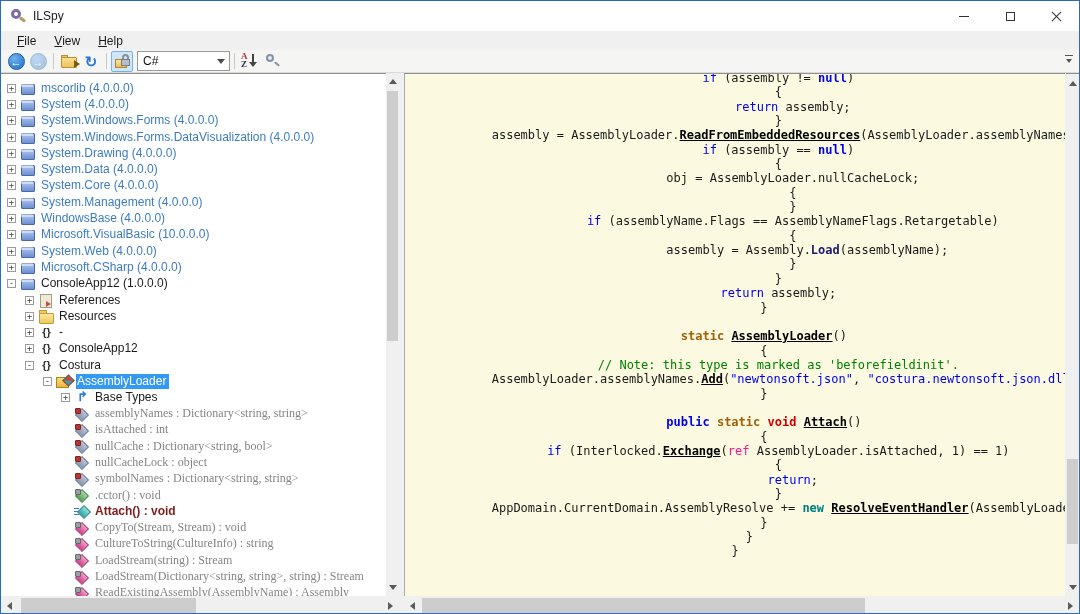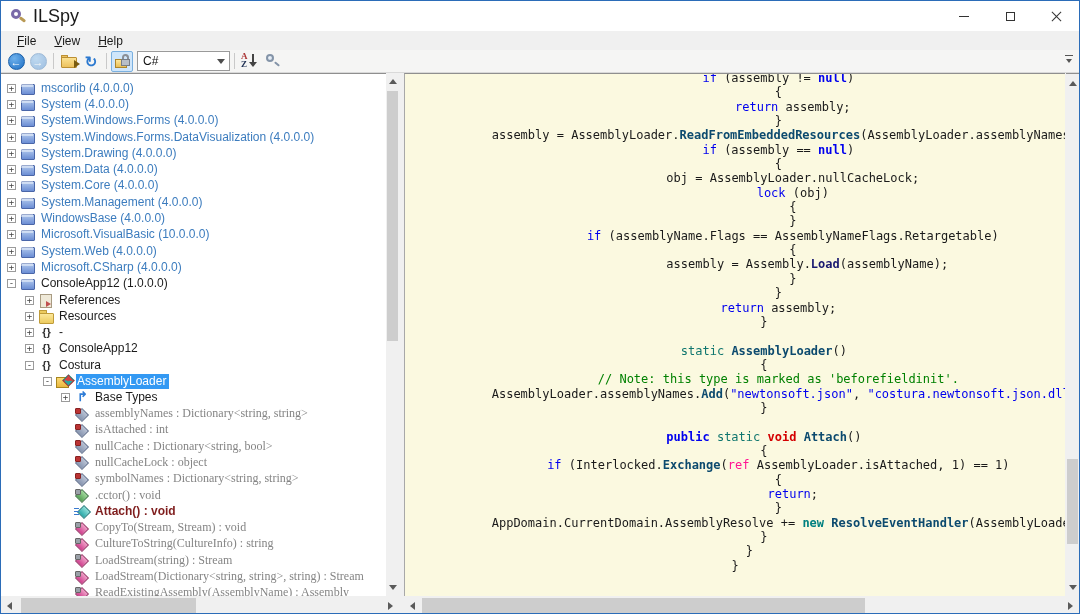--- a/index.html
+++ b/index.html
@@ -4,21 +4,21 @@
 <style>
   * { margin:0; padding:0; box-sizing:border-box; }
   html,body { width:1080px; height:614px; font-family:"Liberation Sans", sans-serif; }
   .window { position:relative; width:1080px; height:614px; background:#fff; border:1px solid #2b6cb8; overflow:hidden; }
 
   
   .titlebar { position:absolute; left:0; top:0; width:1078px; height:30px; background:#ffffff; display:flex; align-items:center; }
   .app-icon { width:16px; height:16px; margin-left:9px; position:relative; }
   .app-icon .ring { position:absolute; left:1px; top:1px; width:10px; height:10px; border:3px solid #7a6aa8; border-radius:50%; }
   .app-icon .handle { position:absolute; left:9px; top:10px; width:7px; height:3px; background:#b99a55; transform:rotate(35deg); border-radius:2px; }
-  .title-text { margin-left:7px; font-size:18px; color:#1a1a1a; }
+  .title-text { margin-left:7px; font-size:12px; color:#1a1a1a; }
   .win-btns { position:absolute; right:0; top:0; height:30px; display:flex; }
   .win-btn { width:46px; height:30px; display:flex; align-items:center; justify-content:center; position:relative; }
   .ico-min { width:10px; height:1px; background:#333; }
   .ico-max { width:9px; height:9px; border:1px solid #333; }
   .ico-close { position:relative; width:11px; height:11px; }
   .ico-close:before,.ico-close:after { content:""; position:absolute; left:-1px; top:5px; width:13px; height:1px; background:#333; }
   .ico-close:before { transform:rotate(45deg); } .ico-close:after { transform:rotate(-45deg); }
 
   
   .menubar { position:absolute; left:0; top:30px; width:1078px; height:19px; background:#f0f0f0; display:flex; align-items:center; padding-left:7px; }
@@ -92,27 +92,27 @@
   .i-method:before { content:""; position:absolute; left:3px; top:3px; width:8px; height:8px; background:linear-gradient(#ef9ec6,#cf3f8e); border:1px solid #973064; transform:rotate(45deg); }
   .i-method:after { content:""; position:absolute; left:1px; top:1px; width:4px; height:4px; background:#9aa0a8; border:1px solid #666; border-radius:1px; }
   .i-method-cur:before { content:""; position:absolute; left:5px; top:3px; width:8px; height:8px; background:linear-gradient(#8fe0da,#2aa8a8); border:1px solid #1d7a7a; transform:rotate(45deg); }
   .i-method-cur:after { content:""; position:absolute; left:0px; top:4px; width:5px; height:1px; background:#3a7ad0; box-shadow:0 3px 0 #3a7ad0, 0 6px 0 #3a7ad0; }
 
   
   .code-scroll { position:absolute; left:0; top:-3px; width:100%; }
   .cline { font-family:"DejaVu Sans Mono", monospace; font-size:12px; line-height:14.35px; white-space:pre; color:#1a1a1a;text-align:center; }
   .tk-k { color:#0000ee; }
   .tk-kb { color:#0000ee; font-weight:bold; }
-  .tk-m { color:#0f766e; }
+  .tk-m { color:#a16207;font-weight:bold; }
   .tk-t { color:#d40000; font-weight:bold; }
   .tk-r { color:#ff1493; }
   .tk-v { color:#008080; font-weight:bold; }
   .tk-s { color:#0000ee; }
   .tk-c { color:#008000; }
-  .tk-mc { color:#0c4a6e; font-weight:bold; }
+  .tk-mc { color:#000000; font-weight:bold;text-decoration:underline; }
   .tk-mb { color:#191970; font-weight:bold; }
   .tk-p { color:#1a1a1a; }
 
   
   .sb { position:absolute; background:#f0f0f0; }
   .sb-v { width:13px; }
   .sb-h { height:19px; }
   .sb-btn { position:absolute; background:#f0f0f0; display:flex; align-items:center; justify-content:center; }
   .tri-up { width:0; height:0; border-left:4px solid transparent; border-right:4px solid transparent; border-bottom:5px solid #5a5a5a; }
   .tri-down { width:0; height:0; border-left:4px solid transparent; border-right:4px solid transparent; border-top:5px solid #5a5a5a; }
@@ -413,21 +413,20 @@
     <div class="code-pane">
       <div class="code-scroll">
           <div class="cline">            <span class="tk-k">if</span><span class="tk-p"> (assembly != </span><span class="tk-kb">null</span><span class="tk-p">)</span></div>
           <div class="cline">            <span class="tk-p">{</span></div>
           <div class="cline">                <span class="tk-k">return</span><span class="tk-p"> assembly;</span></div>
           <div class="cline">            <span class="tk-p">}</span></div>
           <div class="cline">            <span class="tk-p">assembly = AssemblyLoader.</span><span class="tk-mc">ReadFromEmbeddedResources</span><span class="tk-p">(AssemblyLoader.assemblyNames, AssemblyLoader.symbolNames, assemblyName);</span></div>
           <div class="cline">            <span class="tk-k">if</span><span class="tk-p"> (assembly == </span><span class="tk-kb">null</span><span class="tk-p">)</span></div>
           <div class="cline">            <span class="tk-p">{</span></div>
           <div class="cline">                <span class="tk-p">obj = AssemblyLoader.nullCacheLock;</span></div>
-          <div class="cline">                <span class="tk-k">lock</span><span class="tk-p"> (obj)</span></div>
           <div class="cline">                <span class="tk-p">{</span></div>
           <div class="cline">                <span class="tk-p">}</span></div>
           <div class="cline">                <span class="tk-k">if</span><span class="tk-p"> (assemblyName.Flags == AssemblyNameFlags.Retargetable)</span></div>
           <div class="cline">                <span class="tk-p">{</span></div>
           <div class="cline">                    <span class="tk-p">assembly = Assembly.</span><span class="tk-mb">Load</span><span class="tk-p">(assemblyName);</span></div>
           <div class="cline">                <span class="tk-p">}</span></div>
           <div class="cline">            <span class="tk-p">}</span></div>
           <div class="cline">            <span class="tk-k">return</span><span class="tk-p"> assembly;</span></div>
           <div class="cline">        <span class="tk-p">}</span></div>
           <div class="cline">&nbsp;</div>

